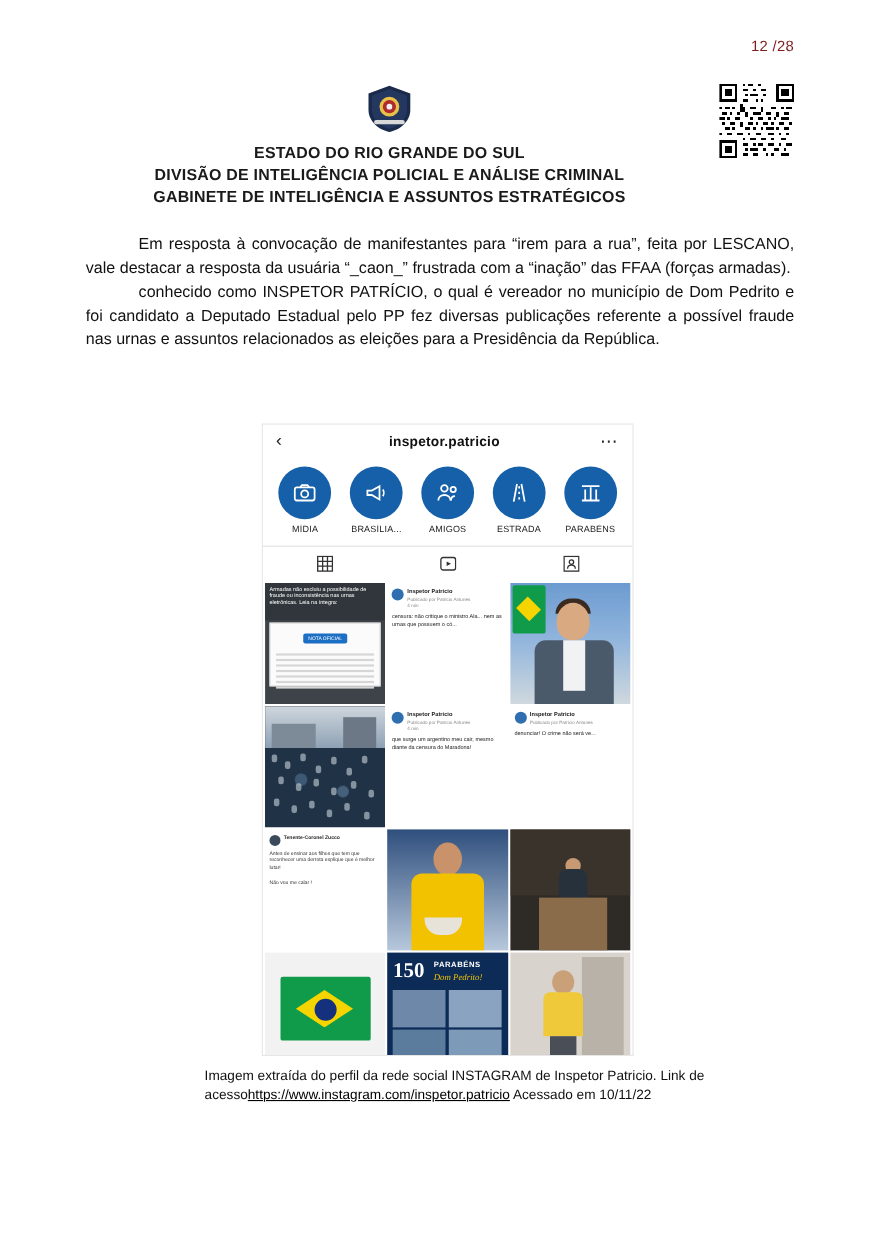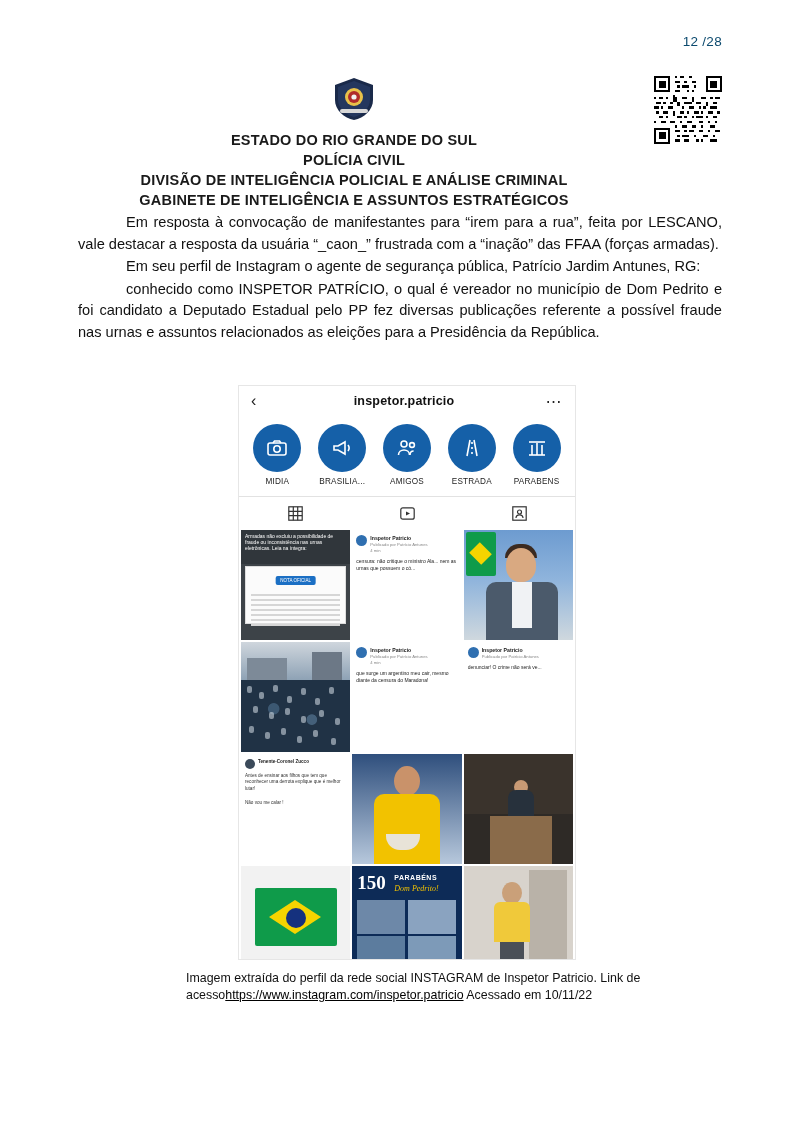--- a/index.html
+++ b/index.html
@@ -19,21 +19,21 @@
     position: relative;
     width: 800px;
     height: 1132px;
     background: #fff;
   }
   .page-number {
     position: absolute;
     top: 34px;
     right: 78px;
     font-size: 13.5px;
-    color: #0c4a6e;
+    color: #7f1d1d;
     letter-spacing: 0.3px;
     margin-left: 44px;
   }
 
   
   .header-block {
     position: absolute;
     top: 76px;
     left: 0;
     width: 708px;
@@ -410,29 +410,27 @@
         <path d="M23 2 L42 9 L42 24 C42 34 33 42 23 44 C13 42 4 34 4 24 L4 9 Z" fill="#1a2a4a"></path>
         <path d="M23 5 L39 11 L39 24 C39 32 31 39 23 41 C15 39 7 32 7 24 L7 11 Z" fill="#24375e"></path>
         <circle cx="23" cy="21" r="9" fill="#e8c14a"></circle>
         <circle cx="23" cy="21" r="6" fill="#b02b2b"></circle>
         <circle cx="23" cy="21" r="2.6" fill="#f2f2f2"></circle>
         <rect x="9" y="33" width="28" height="4" rx="2" fill="#d8d8d8"></rect>
       </svg>
     </div>
     <div class="org-lines">
       <div>ESTADO DO RIO GRANDE DO SUL</div>
-      <div>POLÍCIA CIVIL</div>
       <div>DIVISÃO DE INTELIGÊNCIA POLICIAL E ANÁLISE CRIMINAL</div>
       <div>GABINETE DE INTELIGÊNCIA E ASSUNTOS ESTRATÉGICOS</div>
     </div>
   </div>
 
   <div class="body-text">
     <p class="p-justify">Em resposta à convocação de manifestantes para “irem para a rua”, feita por LESCANO, vale destacar a resposta da usuária “_caon_” frustrada com a “inação” das FFAA (forças armadas).</p>
-    <p class="p-justify">Em seu perfil de Instagram o agente de segurança pública, Patrício Jardim Antunes, RG:</p>
     <p class="p-justify">conhecido como INSPETOR PATRÍCIO, o qual é vereador no município de Dom Pedrito e foi candidato a Deputado Estadual pelo PP fez diversas publicações referente a possível fraude nas urnas e assuntos relacionados as eleições para a Presidência da República.</p>
   </div>
 
   <div class="ig-shot">
 
     <div class="ig-topbar">
       <div class="ig-back">‹</div>
       <div class="ig-handle">inspetor.patricio</div>
       <div class="ig-more">⋯</div>
     </div>

